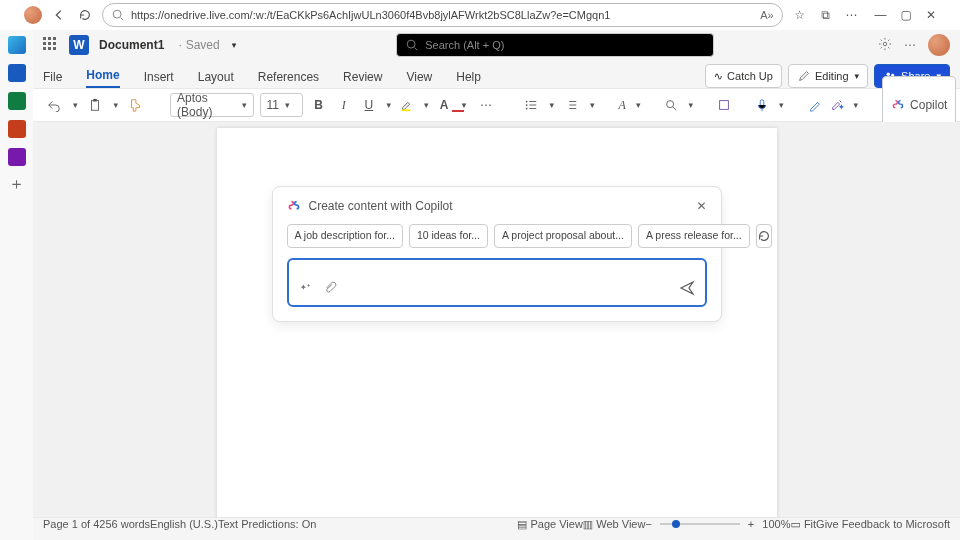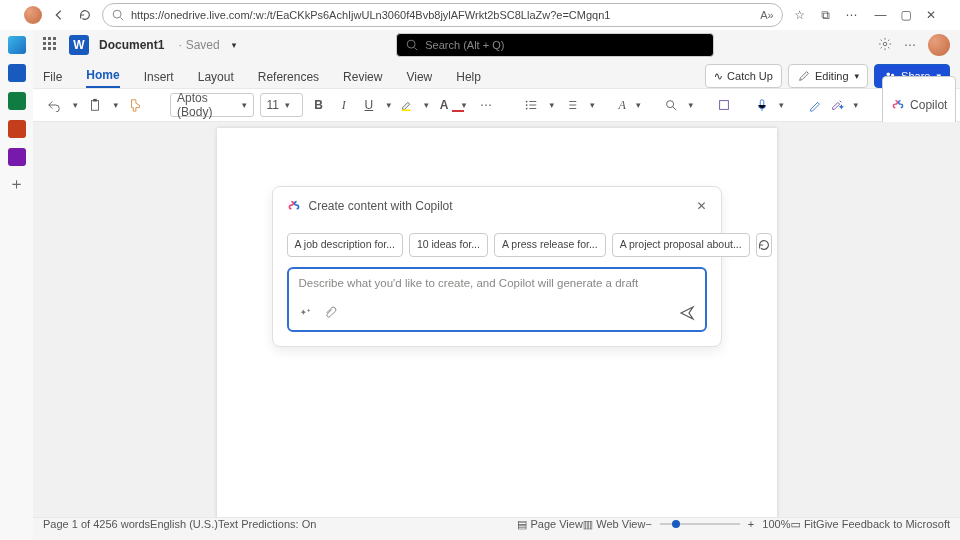--- a/index.html
+++ b/index.html
@@ -43,21 +43,21 @@
 .ribsep{width:1px;height:20px;background:#e0e0e0;margin:0 4px}
 .rb{width:22px;height:22px;display:flex;align-items:center;justify-content:center;cursor:pointer;border-radius:3px}
 .fontbox{border:1px solid #ccc;height:22px;display:flex;align-items:center;padding:0 6px;border-radius:3px;background:#fff;gap:4px}
 .copilot-btn{border:1px solid #ccc;border-radius:4px;height:24px;display:flex;align-items:center;gap:5px;padding:16px 8px;cursor:pointer;background:#fff}
 .svgico{width:14px;height:14px}
 
 .canvas{flex:1;background:#f1f1f1;overflow:hidden;position:relative}
 .page{position:absolute;left:50%;top:6px;transform:translateX(-50%);width:560px;height:720px;background:#fff;box-shadow:0 0 4px rgba(0,0,0,.15)}
 
 .card{position:absolute;left:50%;top:64px;transform:translateX(-50%);width:420px;background:#fff;border:1px solid #e0e0e0;border-radius:8px;box-shadow:0 4px 12px rgba(0,0,0,.08);padding:12px 14px 0}
-.card-head{display:flex;align-items:center;gap:8px;margin-bottom:20px}
+.card-head{display:flex;align-items:center;gap:8px;margin-bottom:11px}
 .card-head .t{font-size:12px;color:#555}
 .card-close{margin-left:auto;cursor:pointer;color:#666}
 .chips{display:flex;gap:6px;margin-bottom:10px}
 .chip{border:1px solid #ccc;border-radius:4px;font-size:10.5px;padding:4px 7px;color:#444;cursor:pointer;white-space:nowrap;background:#fff}
 .chip.iconchip{width:22px;padding:0;display:flex;align-items:center;justify-content:center;height:22px}
 .promptbox{border:2px solid #2f6fd3;border-radius:6px;padding:8px 10px 6px;margin-bottom:14px}
 .promptbox .ph{color:#8a8886;font-size:11.5px;min-height:16px}
 .prompt-tools{display:flex;align-items:center;gap:10px;margin-top:12px;color:#777}
 .prompt-tools .send{margin-left:auto}
 
@@ -304,30 +304,29 @@
         <svg class="copilot-logo" viewBox="0 0 16 16">
             <path d="M5 3c3 0 3 4 0 4s-3 4 0 4" stroke="#e8467c" fill="none" stroke-width="1.8"></path>
             <path d="M11 3c-3 0-3 4 0 4s3 4 0 4" stroke="#2f6fd3" fill="none" stroke-width="1.8"></path>
           </svg>
         <span class="t">Create content with Copilot</span>
         <span class="card-close">✕</span>
       </div>
       <div class="chips">
         <div class="chip">A job description for...</div>
         <div class="chip">10 ideas for...</div>
+        <div class="chip">A project proposal about...</div>
         <div class="chip">A press release for...</div>
-        <div class="chip">A project proposal about...</div>
         <div class="chip iconchip">
             <svg class="svgico" viewBox="0 0 16 16">
               <path d="M3 8a5 5 0 1 1 1.6 3.7M3 12V8h4" stroke="#555" fill="none" stroke-width="1.3"></path>
             </svg>
           </div>
       </div>
       <div class="promptbox">
-        <div class="ph">Describe what you'd like to create, and Copilot will generate a draft</div>
         <div class="prompt-tools">
           <span><svg class="svgico" viewBox="0 0 16 16">
                 <path d="M4 8l1 2 1-2 2-1-2-1-1-2-1 2-2 1zM11 3l.7 1.5L13 5l-1.3.5L11 7l-.7-1.5L9 5l1.3-.5z" fill="#777"></path>
               </svg></span>
           <span><svg class="svgico" viewBox="0 0 16 16">
                 <path d="M10 4l-5 5a2 2 0 1 0 3 3l5-5a3 3 0 1 0-4-4L4 8" stroke="#777" fill="none"></path>
               </svg></span>
           <span class="send"><svg width="16" height="16" viewBox="0 0 16 16">
                 <path d="M2 8l12-6-4 6 4 6z" stroke="#555" fill="none" stroke-width="1.2"></path>
               </svg></span>

